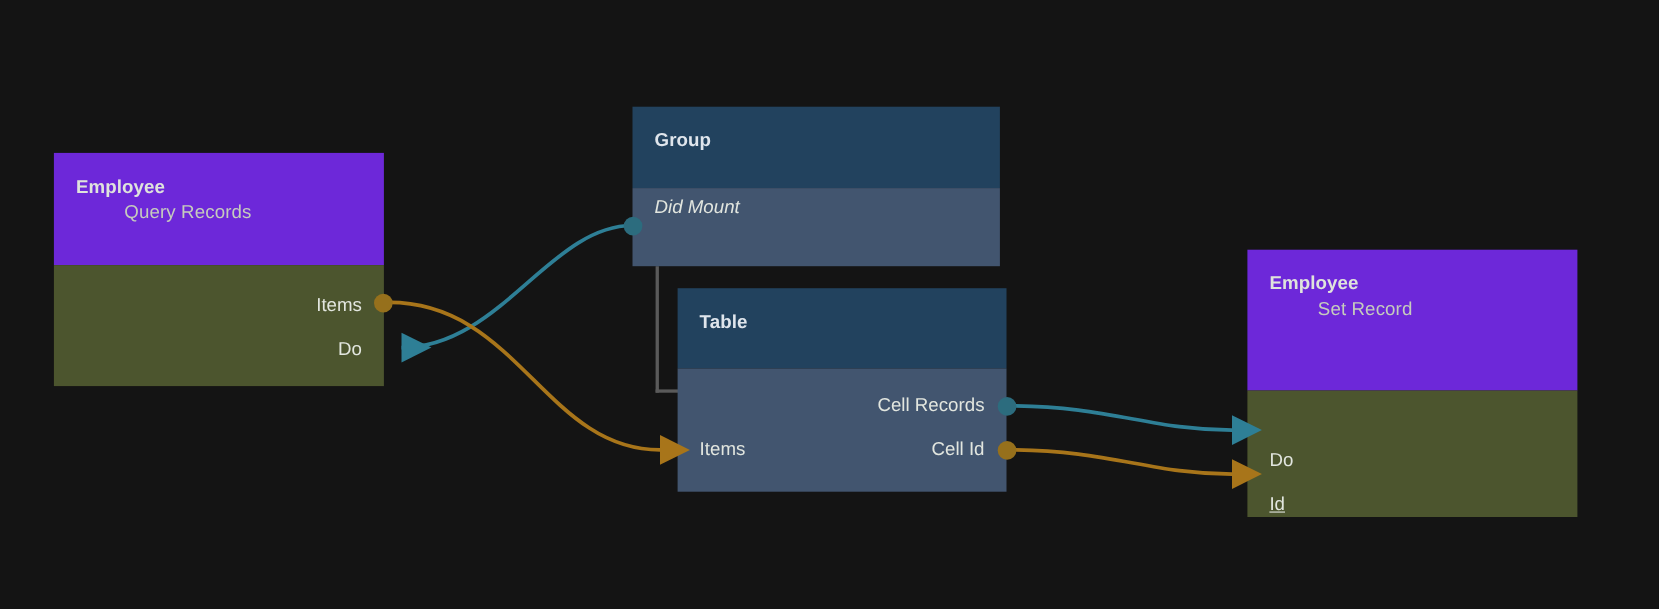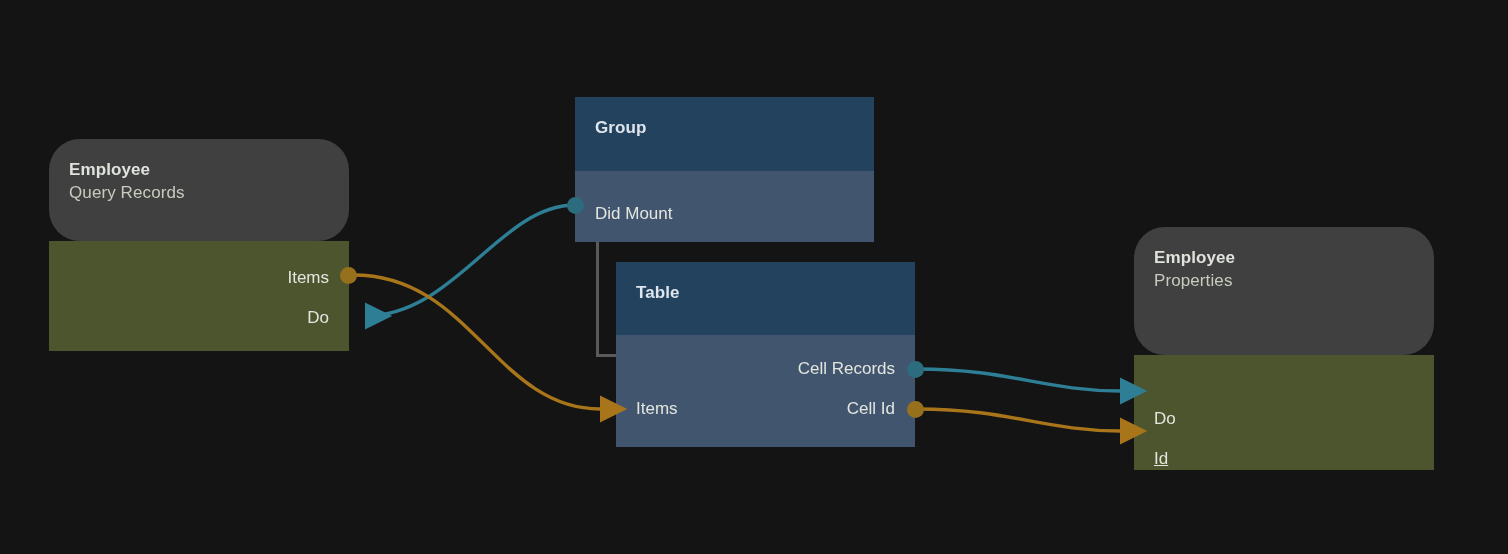--- a/index.html
+++ b/index.html
@@ -63,23 +63,23 @@
   .port-out {
     right: 20px;
     text-align: right;
   }
   .port-in {
     left: 20px;
     text-align: left;
   }
 
   
-  .node-green > .node-header { background: #404040; border-radius: 31px; }
+  .node-green > .node-header { background: #6d28d9; }
   .node-green > .node-body   { background: #4c552e; }
-  .node-green .node-subtitle { color: #c6ccbd; }
+  .node-green .node-subtitle { color: #c6ccbd; margin-left: 44px; }
 
   
   .node-blue > .node-header { background: #22425e; }
   .node-blue > .node-body   { background: #42556f; }
   .node-blue .node-title    { color: #dfe5ec; }
 
   
   .pin {
     position: absolute;
     width: 17px;
@@ -132,47 +132,47 @@
       <div class="node-subtitle">Query Records</div>
     </div>
     <div class="node-body">
       <div class="port port-out" style="top:27px;">Items</div>
       <div class="port port-out" style="top:67px;">Do</div>
     </div>
   </div>
 
   <div class="pin pin-amber" style="left:340px; top:267px;"></div>
 
-  <div class="node node-blue" style="left:575px; top:97px; width:299px; height:145px;">
+  <div class="node node-blue" style="left:575px; top:97px; width:334px; height:145px;">
     <div class="node-header" style="height:74px;">
       <div class="node-title">Group</div>
     </div>
     <div class="node-body">
-      <div class="port port-in" style="top:33px;">Did Mount</div>
+      <div class="port port-in" style="top:8px;font-style:italic;">Did Mount</div>
     </div>
   </div>
   <div class="pin pin-teal" style="left:567px; top:197px;"></div>
 
   <div class="node node-blue" style="left:616px; top:262px; width:299px; height:185px;">
     <div class="node-header" style="height:73px;">
       <div class="node-title">Table</div>
     </div>
     <div class="node-body">
       <div class="port port-out" style="top:24px;">Cell Records</div>
       <div class="port port-out" style="top:64px;">Cell Id</div>
       <div class="port port-in" style="top:64px;">Items</div>
     </div>
   </div>
   <div class="pin pin-teal" style="left:907px; top:361px;"></div>
   <div class="pin pin-amber" style="left:907px; top:401px;"></div>
 
   <div class="node node-green" style="left:1134px; top:227px; width:300px; height:243px;">
     <div class="node-header" style="height:128px;">
       <div class="node-title">Employee</div>
-      <div class="node-subtitle">Properties</div>
+      <div class="node-subtitle">Set Record</div>
     </div>
     <div class="node-body">
       <div class="port port-in" style="top:54px;">Do</div>
       <div class="port port-in" style="top:94px;text-decoration:underline;">Id</div>
     </div>
   </div>
 
 </div>
 
 </body></html>

